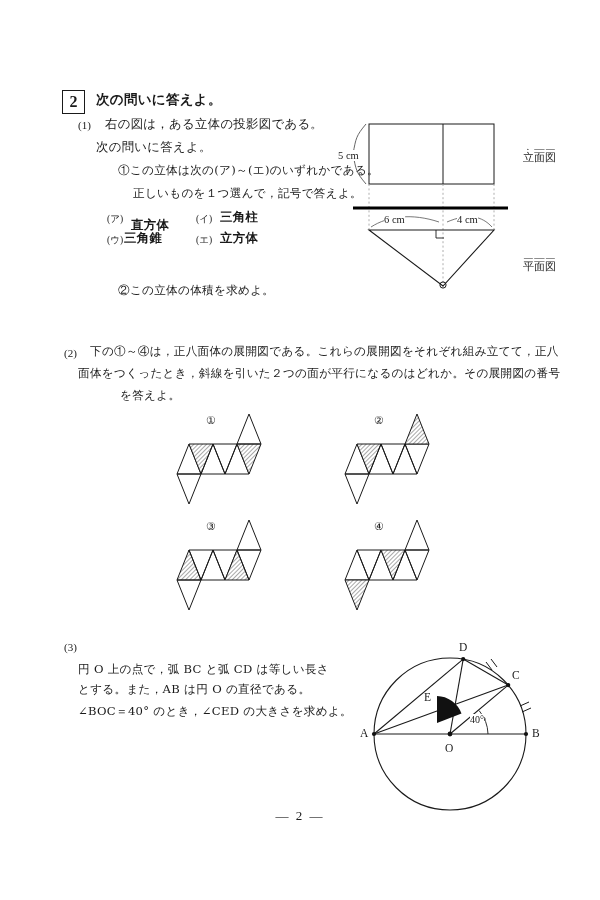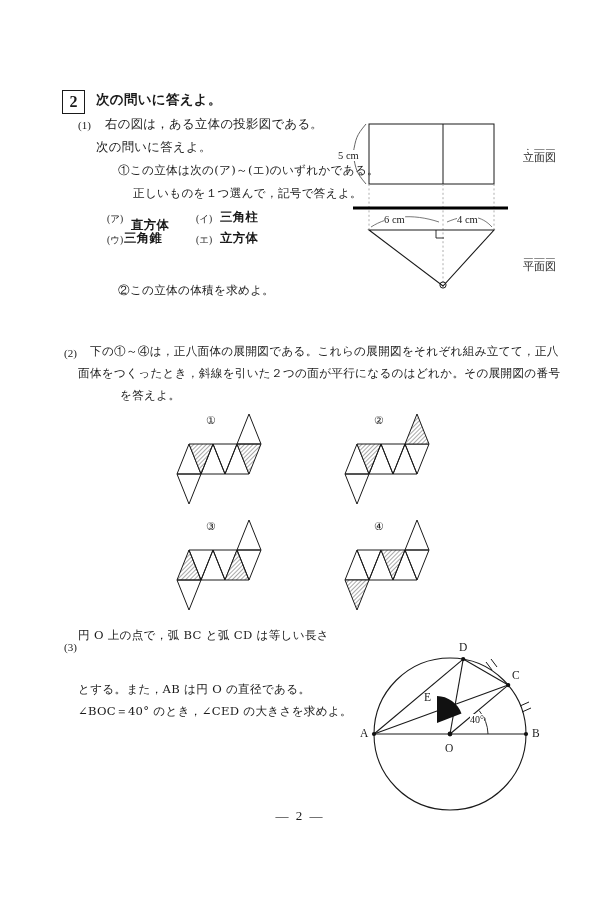--- a/index.html
+++ b/index.html
@@ -231,21 +231,21 @@
         <polygon points="48,14 60,44 72,14" fill="url(#hatch)"></polygon>
         <polygon points="60,44 72,14 84,44" fill="none"></polygon>
         <polygon points="72,14 84,44 96,14" fill="none"></polygon>
         <polygon points="12,44 36,44 24,74" fill="url(#hatch)"></polygon>
         <polygon points="72,14 96,14 84,-16" fill="none"></polygon>
       </g>
     </svg>
   </div>
 
   <div class="sub-label" style="left:64px; top:641px;">(3)</div>
-  <div class="body-line jp small-line" style="left:78px; top:628px;">円 O 上の点で，弧 BC と弧 CD は等しい長さ</div>
+  <div class="body-line jp small-line" style="left:78px; top:662px;">円 O 上の点で，弧 BC と弧 CD は等しい長さ</div>
   <div class="body-line jp small-line" style="left:78px; top:682px;">とする。また，AB は円 O の直径である。</div>
   <div class="body-line jp small-line" style="left:78px; top:704px;">∠BOC＝40° のとき，∠CED の大きさを求めよ。</div>
 
   <div class="fig" style="left:360px; top:636px;">
     <svg width="215" height="185" viewBox="0 0 215 185">
 
       <circle cx="90" cy="98" r="76" fill="none" stroke="#1a1a1a" stroke-width="1.1"></circle>
 
       <line x1="14" y1="98" x2="166" y2="98" stroke="#1a1a1a" stroke-width="1.1"></line>
 

